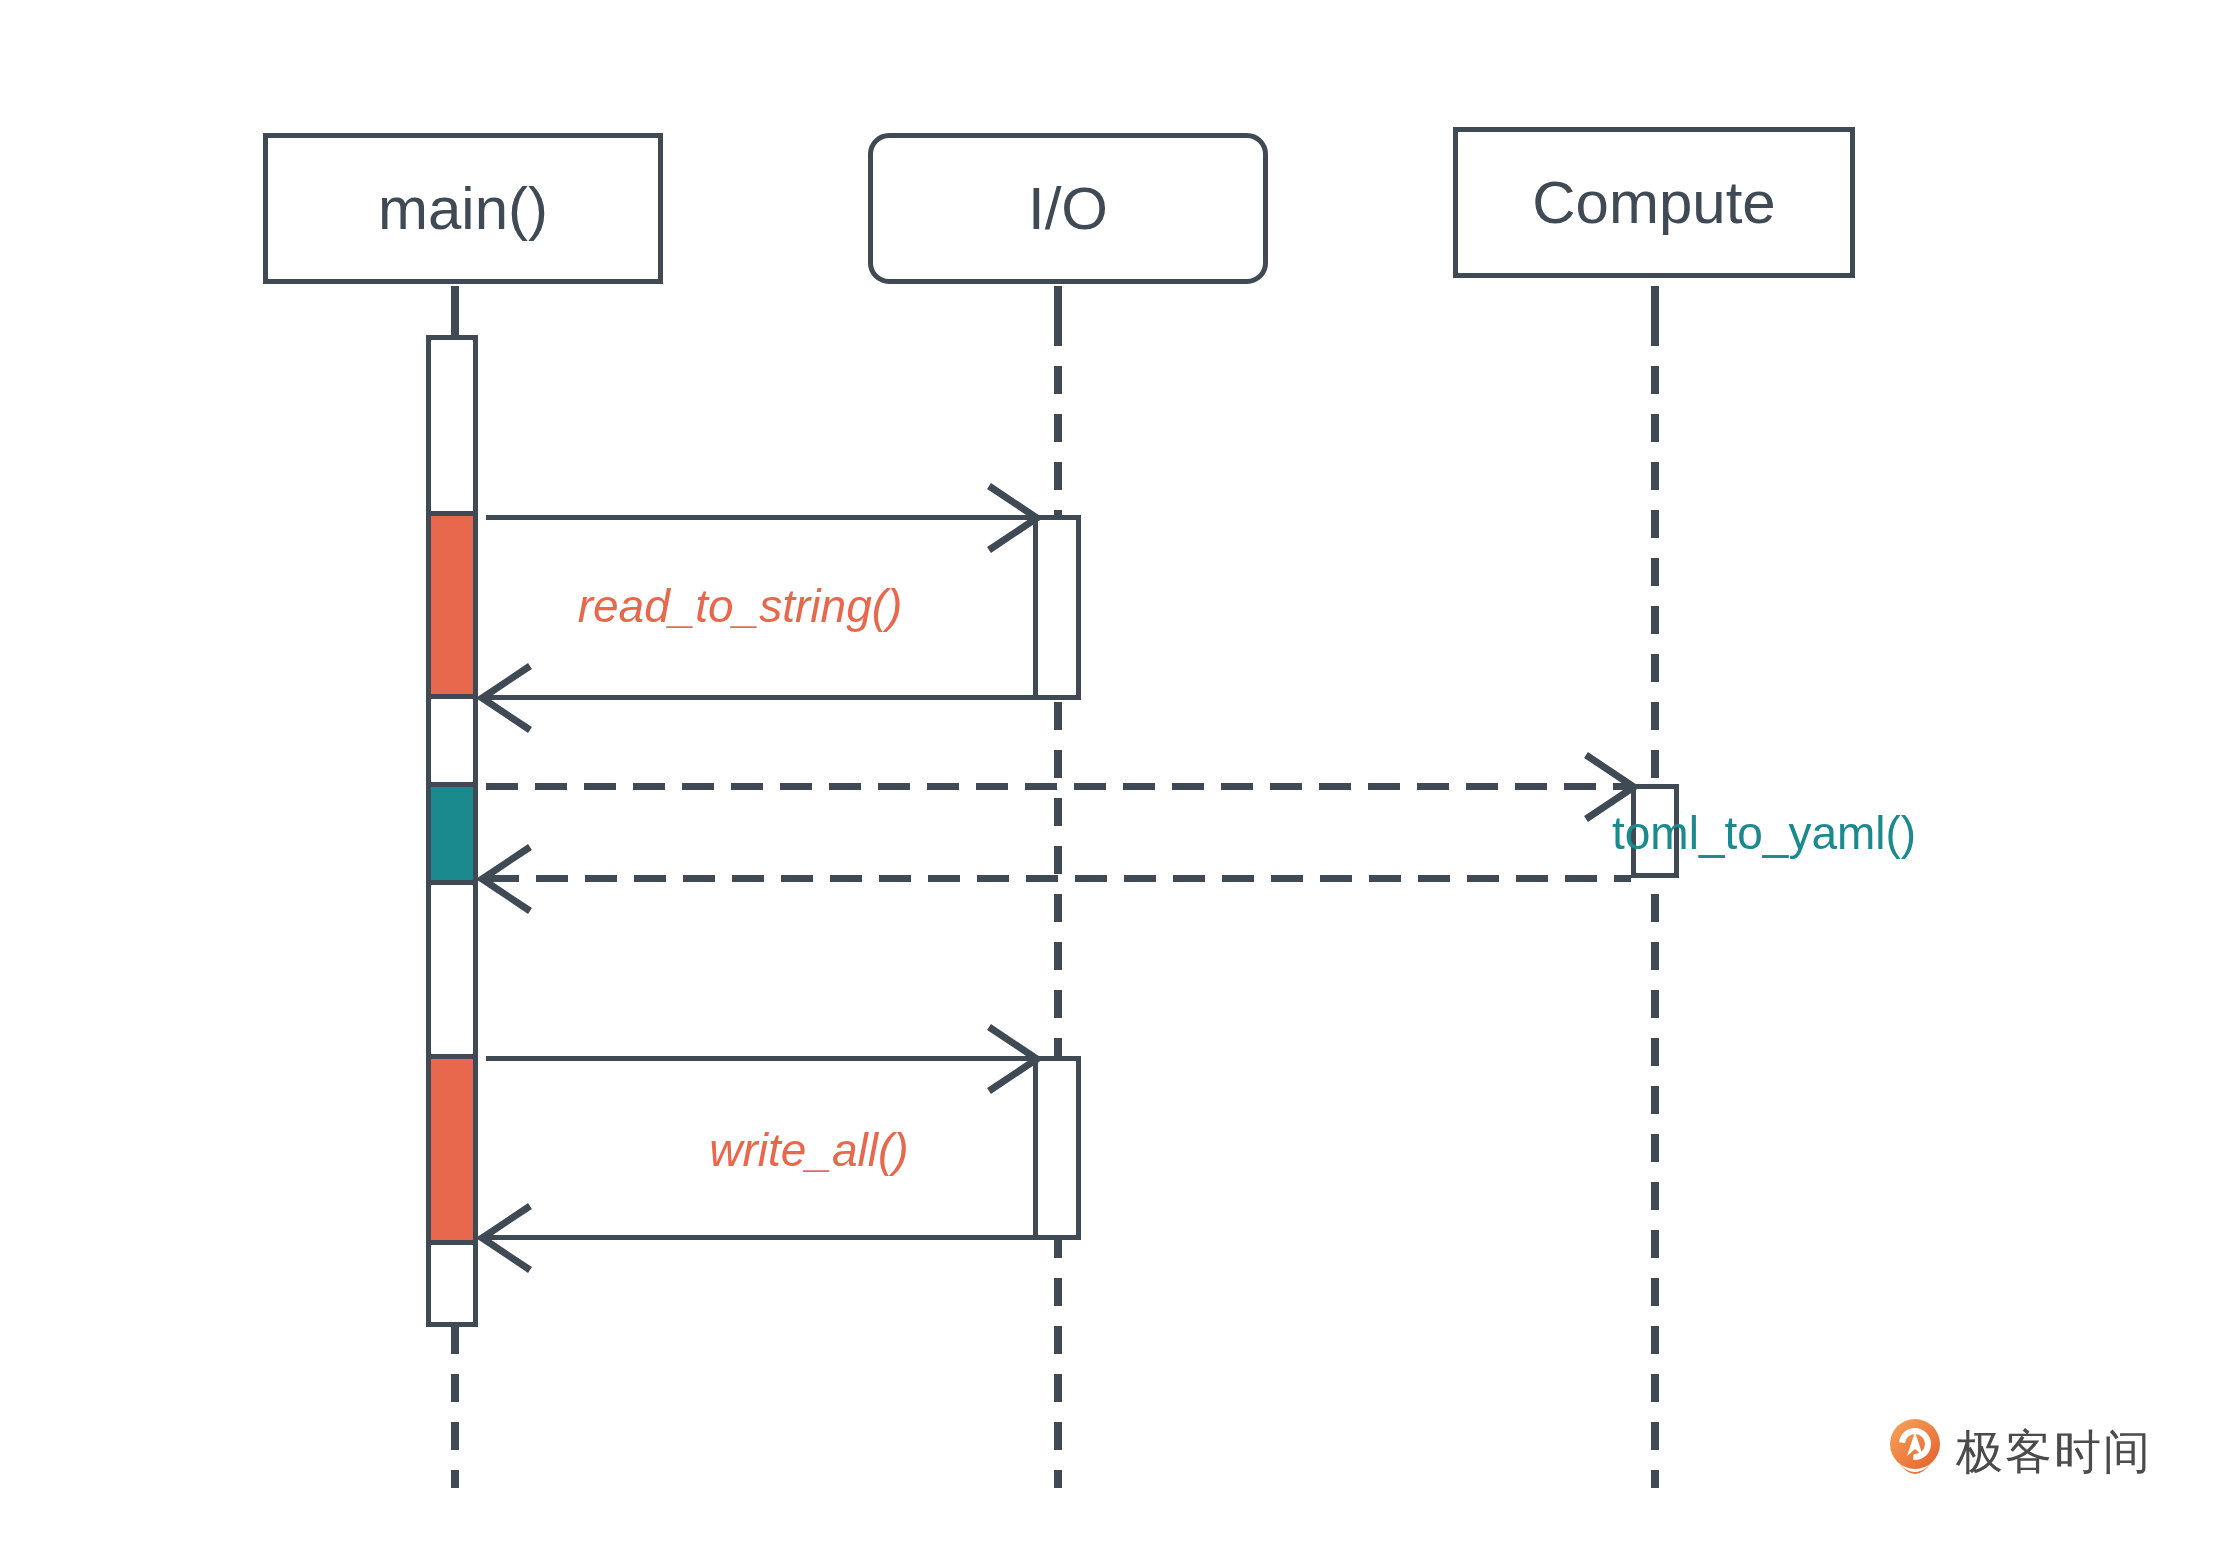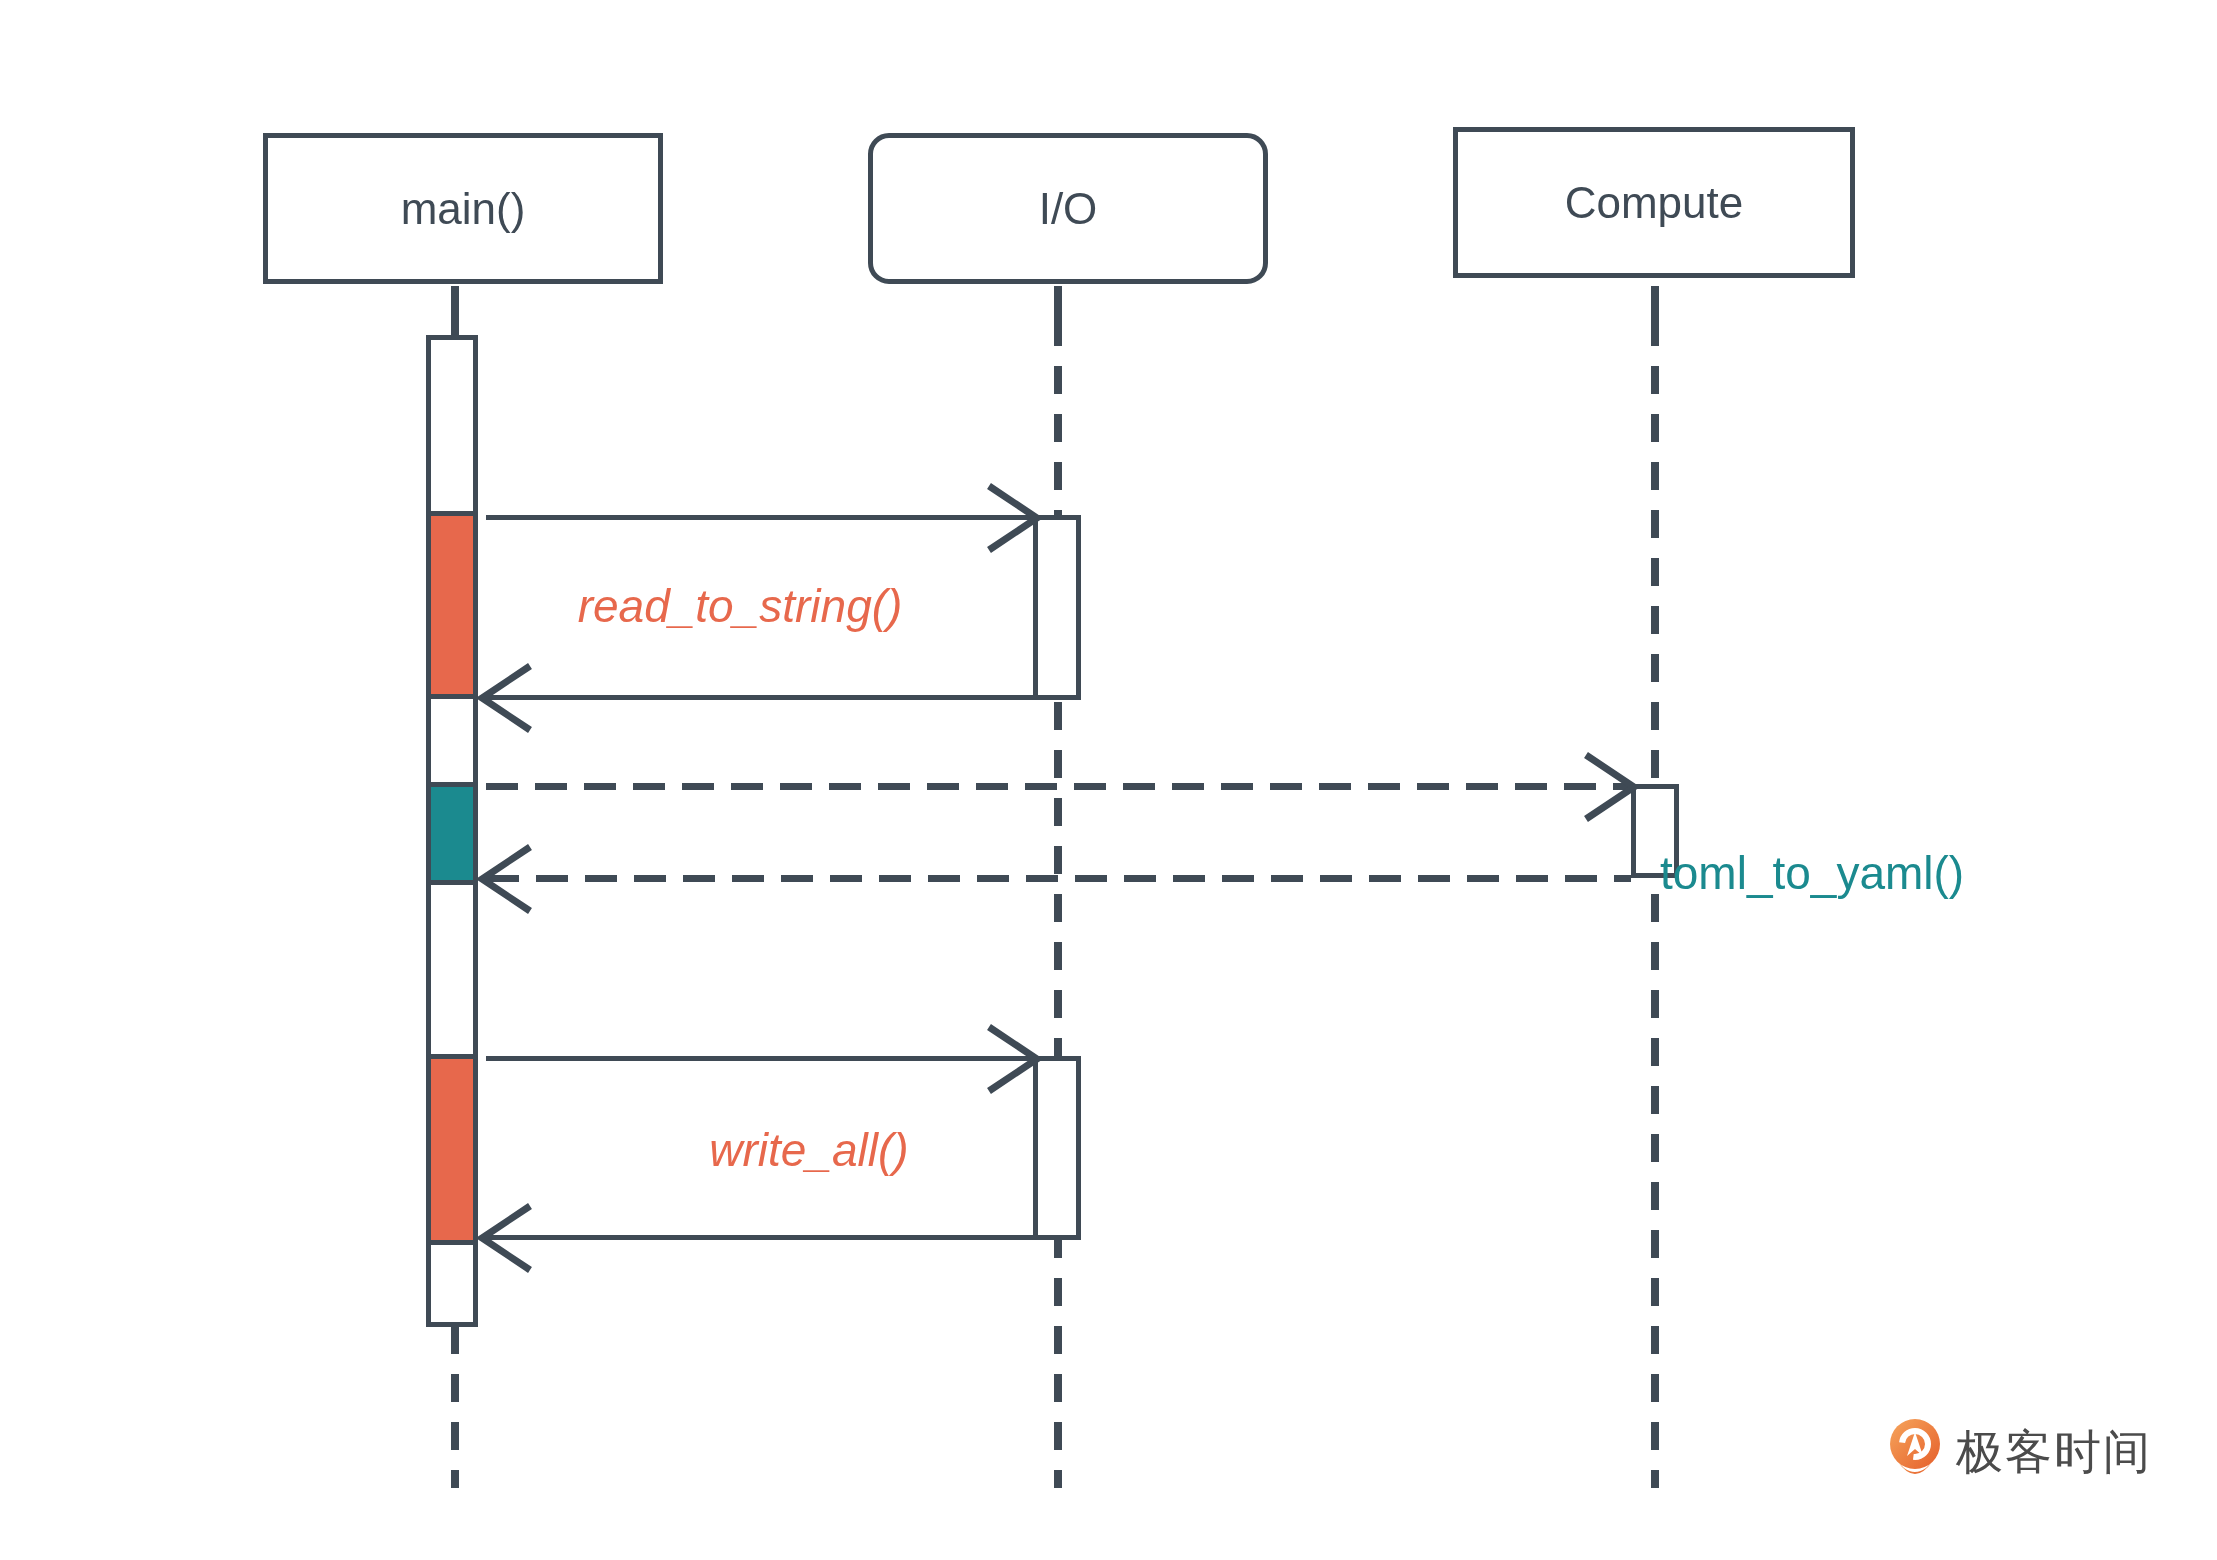--- a/index.html
+++ b/index.html
@@ -11,21 +11,21 @@
   }
   html,body{margin:0;padding:0;background:var(--background);}
   #canvas{
     position:relative;width:2217px;height:1560px;background:var(--background);
     font-family:"Liberation Sans", sans-serif;overflow:hidden;
   }
   
   .pbox{
     position:absolute;box-sizing:border-box;border:5px solid var(--slate);
     background:#fff;display:flex;align-items:center;justify-content:center;
-    color:var(--slate);font-size:44px;z-index:3;
+    color:var(--slate);font-size:60px;z-index:3;
   }
   
   .lifeline{
     position:absolute;width:8px;z-index:1;
     background-image:repeating-linear-gradient(to bottom,var(--slate) 0 28px,transparent 28px 48px);
   }
   .stub{position:absolute;width:8px;background:var(--slate);z-index:2;}
   
   .act{
     position:absolute;box-sizing:border-box;border:5px solid var(--slate);
@@ -100,21 +100,21 @@
   <div class="mlabel centered orange" style="left:740px;top:606px;">read_to_string()</div>
 
   <div class="mline-dashed" style="left:486px;top:783px;width:1145px;"></div>
   <svg class="ahead" style="left:1582px;top:749px;" width="56" height="76">
     <polyline points="4,6 52,38 4,70" fill="none" stroke="currentColor" stroke-width="7"></polyline>
   </svg>
   <div class="mline-dashed" style="left:487px;top:875px;width:1144px;"></div>
   <svg class="ahead" style="left:478px;top:841px;" width="56" height="76">
     <polyline points="52,6 4,38 52,70" fill="none" stroke="currentColor" stroke-width="7"></polyline>
   </svg>
-  <div class="mlabel lefted teal" style="left:1660px;top:833px;margin-top:40px;">toml_to_yaml()</div>
+  <div class="mlabel lefted teal" style="left:1612px;top:833px;">toml_to_yaml()</div>
 
   <div class="mline" style="left:486px;top:1056px;width:547px;"></div>
   <svg class="ahead" style="left:985px;top:1021px;" width="56" height="76">
     <polyline points="4,6 52,38 4,70" fill="none" stroke="currentColor" stroke-width="7"></polyline>
   </svg>
   <div class="mline" style="left:487px;top:1235px;width:546px;"></div>
   <svg class="ahead" style="left:478px;top:1200px;" width="56" height="76">
     <polyline points="52,6 4,38 52,70" fill="none" stroke="currentColor" stroke-width="7"></polyline>
   </svg>
   <div class="mlabel centered orange" style="left:809px;top:1150px;">write_all()</div>

